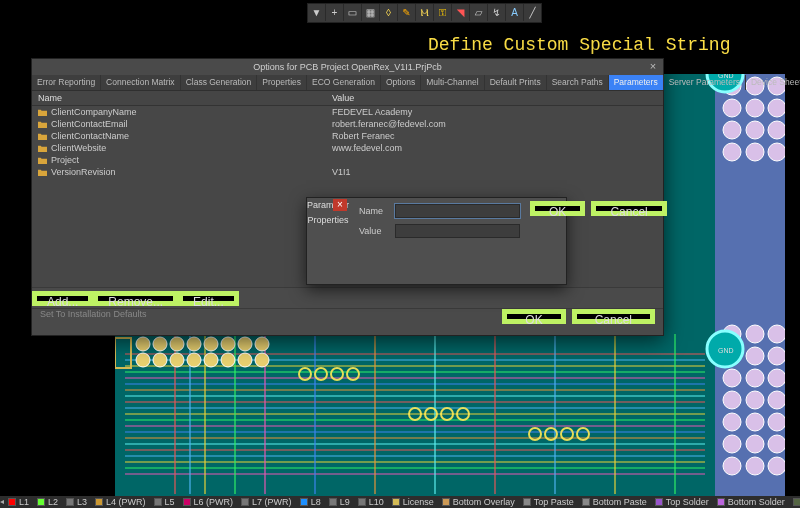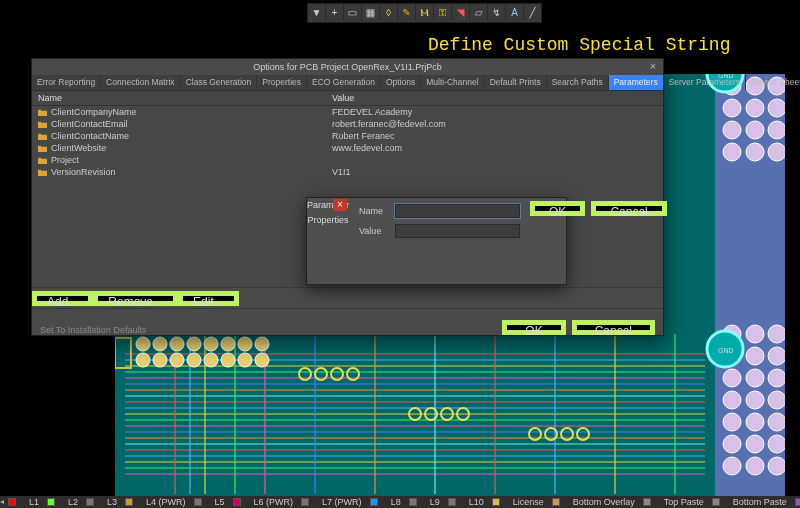--- a/index.html
+++ b/index.html
@@ -4,41 +4,41 @@
 <style>
   html,body{margin:0;padding:0;width:800px;height:508px;background:#000;font-family:"Segoe UI",Arial,sans-serif;font-size:9px;color:#ccc;overflow:hidden;position:relative}
   .toolbar{position:absolute;top:3px;left:307px;height:18px;display:flex;background:#3a3a3a;border:1px solid #222}
   .toolbar .tb{width:17px;height:17px;display:flex;align-items:center;justify-content:center;color:#ccc;font-size:10px;border-right:1px solid #2a2a2a}
   .toolbar .tb:last-child{border-right:none}
   .banner{position:absolute;top:35px;left:428px;font-family:Liberation Mono, monospace;font-size:18px;color:#fde047}
   .pcb{position:absolute;left:115px;top:74px;width:670px;height:422px;overflow:hidden;background:#000}
   .pcb svg{width:100%;height:100%}
   .layerbar{position:absolute;left:0;bottom:0;height:12px;width:800px;background:#2d2d2d;display:flex;align-items:center;overflow:hidden}
   .layerbar .arrow{width:10px;height:10px;color:#aaa;text-align:center;font-size:8px;line-height:10px}
-  .lay{display:flex;align-items:center;gap:13px;padding:0 4px;white-space:nowrap;color:#ccc}
+  .lay{display:flex;align-items:center;gap:3px;padding:0 4px;white-space:nowrap;color:#ccc}
   .sw{width:8px;height:8px;border:1px solid #555;box-sizing:border-box}
   .dlg{position:absolute;left:31px;top:58px;width:631px;height:276px;background:#4a4a4a;border:1px solid #222;box-shadow:0 5px 20px rgba(0,0,0,.6);display:flex;flex-direction:column}
   .dlg .title{height:16px;line-height:16px;text-align:center;color:#d0d0d0;font-size:9px;background:#4a4a4a;position:relative}
   .dlg .title .x{position:absolute;right:4px;top:2px;width:12px;height:12px;color:#bbb;font-size:11px;line-height:10px;text-align:center}
   .tabs{display:flex;background:#3e3e3e;border-bottom:1px solid #2f2f2f;height:15px}
   .tabs .tab{padding:1px 5px;color:#bbb;font-size:8.5px;border-right:1px solid #333;white-space:nowrap;line-height:13px}
   .tabs .tab.active{background:#3b82f6;color:#eee}
   .grid{flex:1;background:#474747;position:relative;overflow:hidden}
   .ghdr{display:flex;height:14px;background:#454545;border-bottom:1px solid #333;color:#ddd}
   .ghdr .c1{width:290px;padding-left:6px;line-height:14px}
   .ghdr .c2{flex:1;padding-left:4px;line-height:14px}
   .rows{position:relative}
   .row{display:flex;height:12px;line-height:12px}
   .row .c1{width:290px;padding-left:6px;display:flex;align-items:center;gap:4px}
   .row .c2{flex:1;padding-left:4px}
   .fold{width:9px;height:9px;display:inline-flex;align-items:center;justify-content:center}
   .fold svg{width:9px;height:9px}
   .actionrow{height:20px;display:flex;align-items:center;background:#4a4a4a;border-top:1px solid #3a3a3a}
   .btn{background:#000000;border:5px solid #bef264;color:#ddd;height:15px;line-height:13px;padding:0 10px;font-size:12px;cursor:pointer}
-  .footer{height:26px;display:flex;align-items:flex-end;justify-content:space-between;padding:0 8px;background:#4a4a4a;border-top:1px solid #3a3a3a}
+  .footer{height:26px;display:flex;align-items:flex-start;justify-content:space-between;padding:0 8px;background:#4a4a4a;border-top:1px solid #3a3a3a}
   .footer .link{color:#888;font-size:9px}
   .footer .btns{display:flex;gap:6px}
   .footer .btn{padding:0 18px}
   .subdlg{position:absolute;left:306px;top:197px;width:259px;height:86px;background:#4f4f4f;border:1px solid #222;box-shadow:0 5px 15px rgba(0,0,0,.6);display:flex;}
   .subdlg .title{height:15px;line-height:15px;text-align:center;background:#4f4f4f;position:relative;font-size:9px;color:#ddd}
   .subdlg .title .x{position:absolute;right:2px;top:1px;width:14px;height:12px;background:#c0392b;color:#fff;text-align:center;line-height:11px;font-size:10px}
   .subdlg .body{flex:1;padding:6px 10px;display:flex;flex-direction:column;gap:6px}
   .frow{display:flex;align-items:center;gap:6px}
   .frow label{width:30px;color:#ccc}
   .frow input{flex:1;height:12px;background:#3d3d3d;border:1px solid #2a2a2a;color:#ddd;font-size:9px;padding:0 3px}

